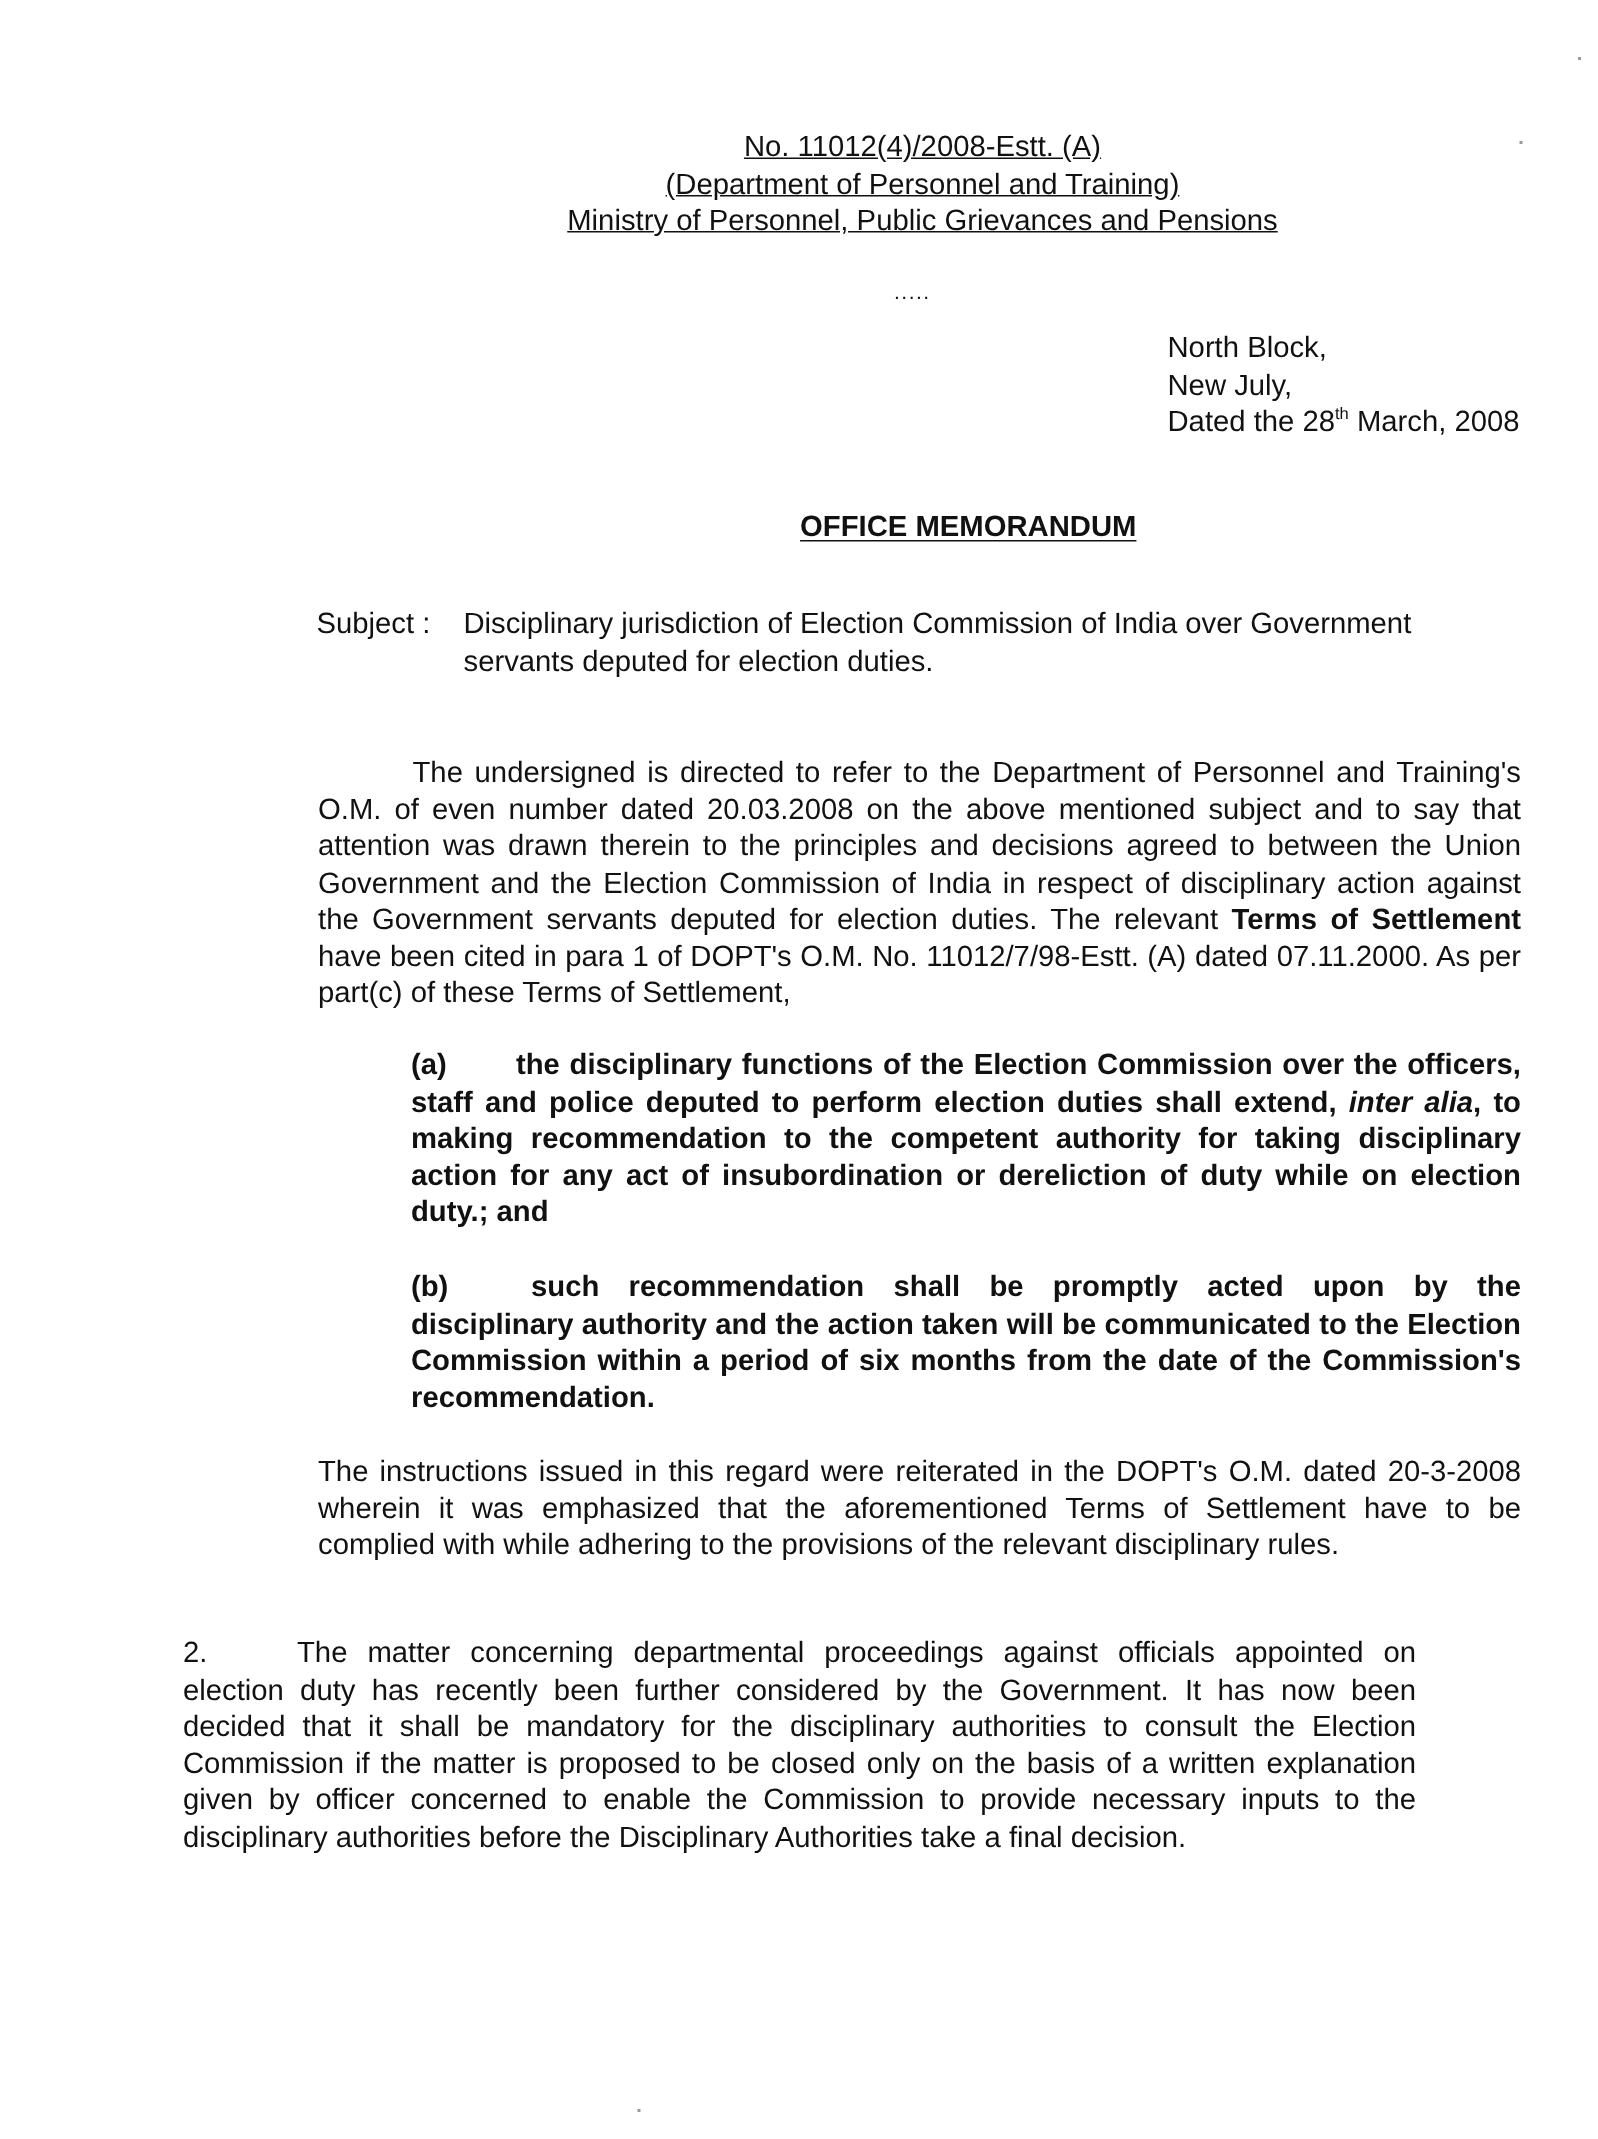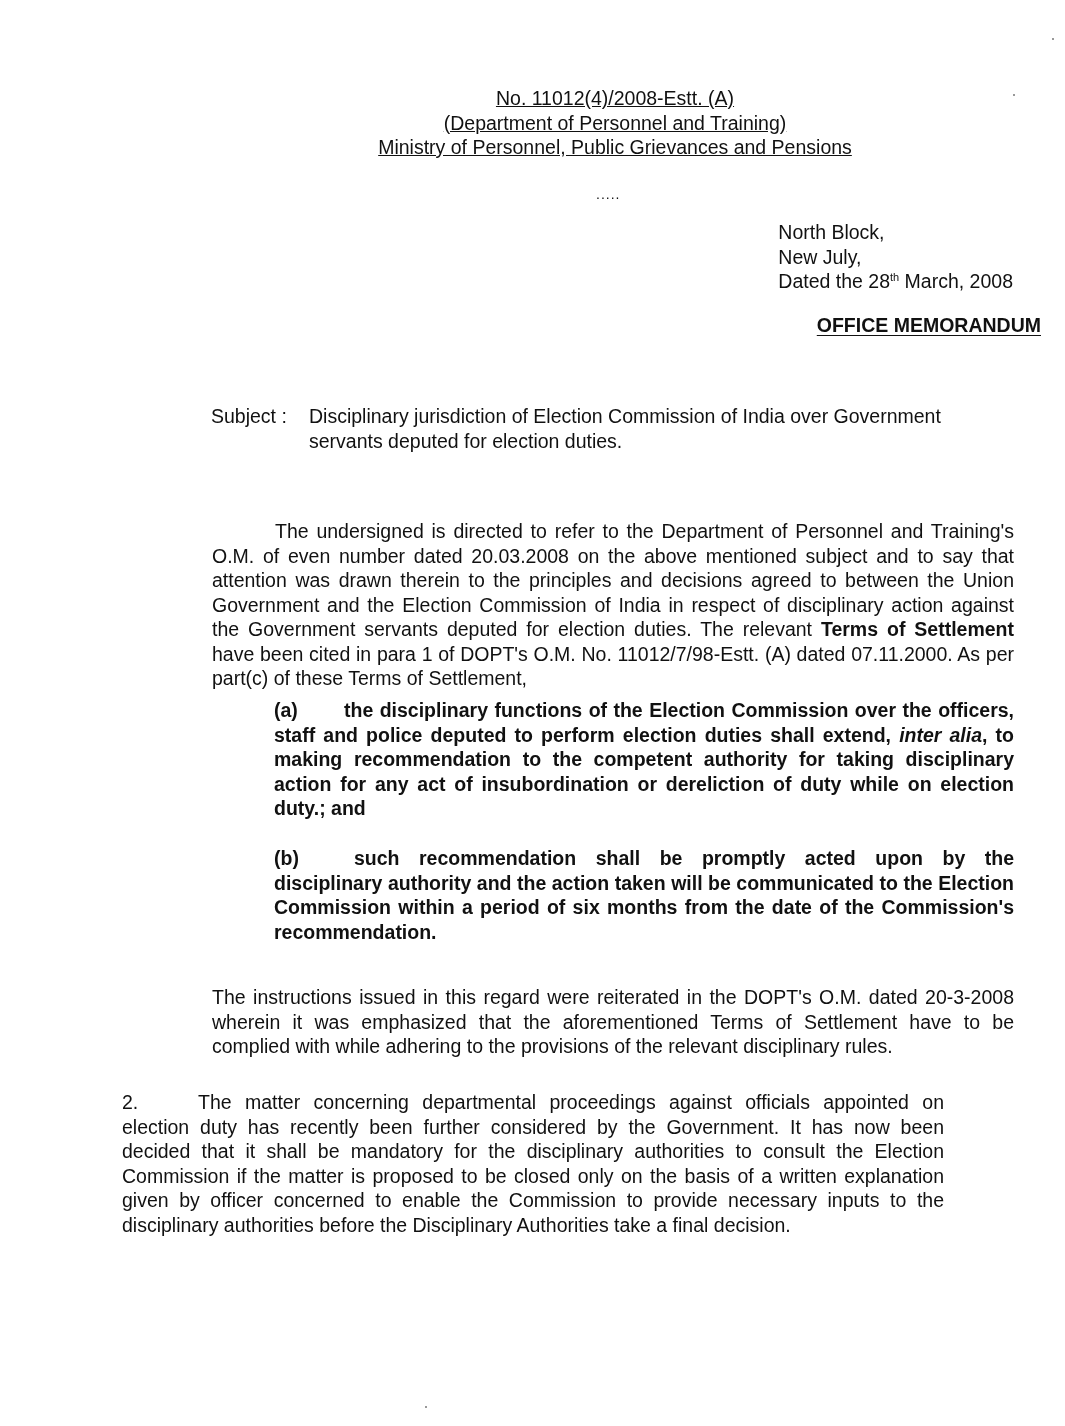--- a/index.html
+++ b/index.html
@@ -13,31 +13,31 @@
   .header-block {
     left: 340px; top: 86px; width: 550px; text-align: center; line-height: 24.5px;
   }
   .header-block div { white-space: nowrap; text-decoration: underline; }
   .dots { top: 186px; left: 596px; font-size: 14px; letter-spacing: 1px; }
   .address {
     right: 52px; top: 220px; text-align: left; line-height: 24.5px;
   }
   .address sup { font-size: 11px; line-height: 0; }
   .title {
-    left: 0; width: 928px; top: 314px; text-align: right;
+    left: 0; width: 1065px; top: 340px; text-align: center;
     font-weight: bold; text-decoration: underline; text-underline-offset: 3px;
   }
   .title span { position: relative; left: 113px; }
   .subject {
     left: 211px; top: 404px; width: 805px; line-height: 25px;
   }
   .subject .label { position: absolute; left: 0; top: 0; white-space: nowrap; }
   .subject .text { margin-left: 98px; }
   .para {
-    left: 212px; width: 802px; line-height: 24.5px; text-align: justify; margin-top: 16px;
+    left: 212px; width: 802px; line-height: 24.5px; text-align: justify;
   }
   .p1 { top: 503px; }
   .p1 .indent { display: inline-block; width: 63px; }
   .clause {
     left: 274px; width: 740px; line-height: 24.5px; text-align: justify;
     font-weight: bold;
   }
   .clause .mark { display: inline-block; width: 70px; }
   .clause-a { top: 698px; }
   .clause-b { top: 846px; }

